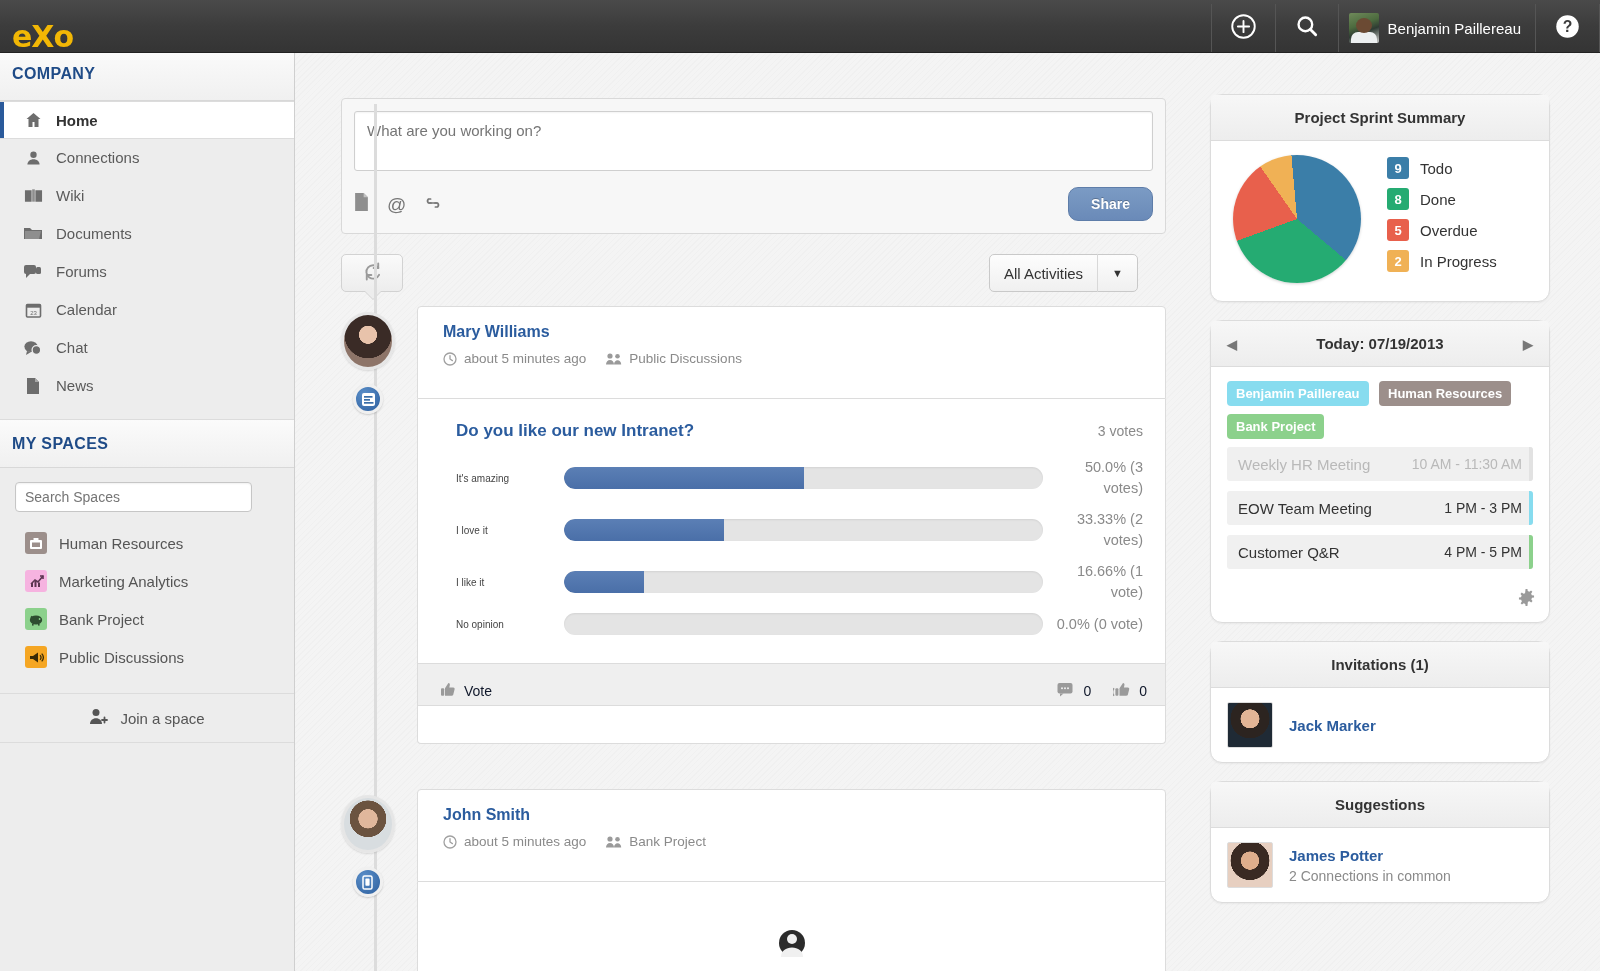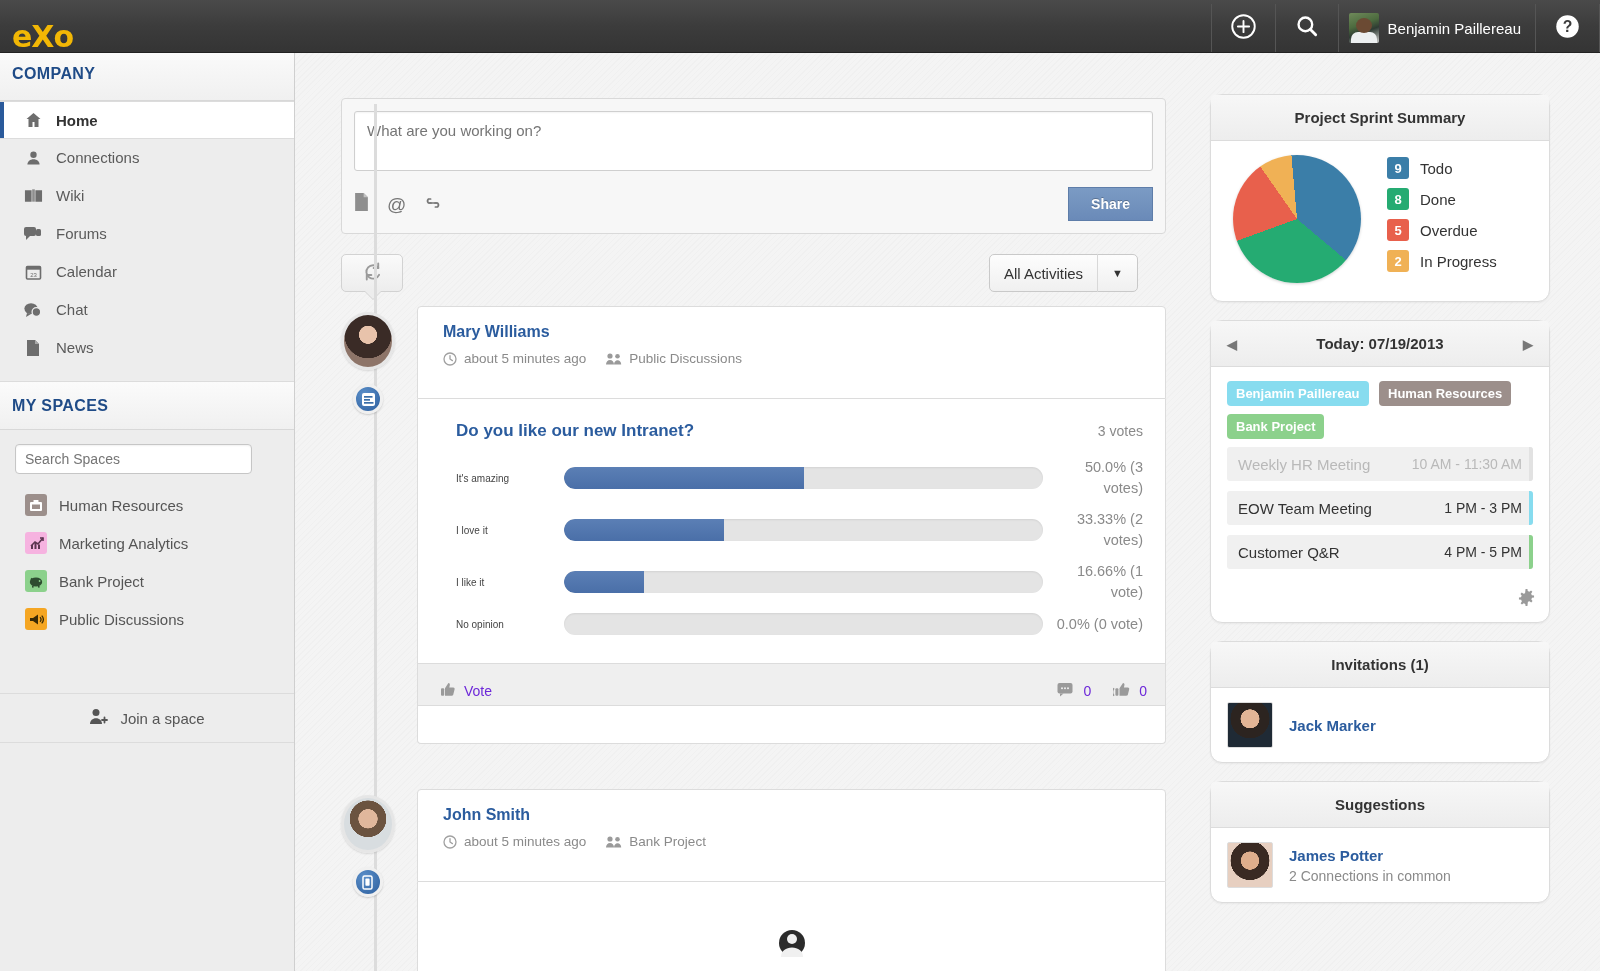--- a/index.html
+++ b/index.html
@@ -118,21 +118,21 @@
   .composer-input {
     width: 100%; height: 60px; background:#fff; border:1px solid #cfcfcf; border-radius:3px;
     font-size:15px; color:#555; padding:10px 12px;
     font-family:"Liberation Sans", sans-serif; resize:none;
     box-shadow: inset 0 1px 2px rgba(0,0,0,.05);
   }
   .composer-bar { display:flex; align-items:center; margin-top:12px; gap:18px; }
   .composer-bar .spacer { flex:1; }
   .btn-share {
     background: linear-gradient(180deg,#7b9bc4,#6a8ab8);
-    border:1px solid #5e7da9; border-radius:0; color:#fff;
+    border:1px solid #5e7da9; border-radius:10px; color:#fff;
     font-size:14px; font-weight:bold; padding:8px 22px;
     text-shadow: 0 -1px 0 rgba(0,0,0,.25);
     font-family:"Liberation Sans", sans-serif;
   }
 
   
   .ctl-row { position:relative; height:56px; margin-top:16px; }
   .refresh-btn {
     position:absolute; left:0; top:4px; width:62px; height:38px;
     background: linear-gradient(180deg,#fafafa,#ededed);
@@ -184,21 +184,21 @@
   .poll-grid { margin-top:16px; }
   .poll-row { display:flex; align-items:center; margin-bottom:10px; }
   .poll-label { width:108px; font-size:10px; color:#444; text-align:left; padding-right:8px;}
   .poll-track { flex:1; height:22px; background:#e4e4e4; border-radius:11px; overflow:hidden; box-shadow: inset 0 1px 2px rgba(0,0,0,.08); }
   .poll-fill { height:100%; background: linear-gradient(180deg,#5b7fb5,#4a6fa8); border-radius:11px 0 0 11px; }
   .poll-pct { width:100px; font-size:14.5px; color:#8a8a8a; text-align:right; padding-left:10px; line-height:1.45; }
 
   .act-foot {
     border:1px solid #dcdcdc; border-top:none; background:#efefef;
     height:42px; display:flex; align-items:center; padding:13px 18px 0 22px;
-    font-size:14px; color:#6d28d9;
+    font-size:14px; color:#0f172a;
   }
   .act-foot .spacer { flex:1; }
   .foot-grp { display:flex; align-items:center; gap:8px; margin-left:22px; }
   .act-comment { border:1px solid #dcdcdc; border-top:none; border-radius:0 0 4px 4px; background:#fff; height:38px; }
 
   
   .widget { margin-bottom: 18px; }
   .widget-head {
     background: linear-gradient(180deg,#f7f7f7,#ededed);
     border-bottom:1px solid #dcdcdc; border-radius:4px 4px 0 0;
@@ -306,20 +306,29 @@
       <span>Connections</span>
     </div>
     <div class="nav-item">
       <span class="nav-ico">
           <svg width="19" height="15" viewBox="0 0 20 15">
             <path d="M1 2h7v12H1zM12 2h7v12h-7z" fill="#6d6d6d"></path>
             <rect x="8.6" y="1" width="2.8" height="13" fill="#8e8e8e"></rect>
           </svg>
         </span>
       <span>Wiki</span>
+    </div>
+    <div class="nav-item">
+      <span class="nav-ico">
+          <svg width="18" height="15" viewBox="0 0 18 15">
+            <path d="M0 2h6l2 2h10v9H0z" fill="#6d6d6d"></path>
+            <path d="M1 5h16l-2 8H1z" fill="#8e8e8e"></path>
+          </svg>
+        </span>
+      <span>Documents</span>
     </div>
     <div class="nav-item">
       <span class="nav-ico">
           <svg width="18" height="15" viewBox="0 0 18 15">
             <rect x="0" y="1" width="12" height="9" rx="2" fill="#6d6d6d"></rect>
             <path d="M2 10l0 4 4-4z" fill="#6d6d6d"></path>
             <rect x="12" y="3" width="5" height="7" rx="1.5" fill="#6d6d6d"></rect>
           </svg>
         </span>
       <span>Forums</span>

